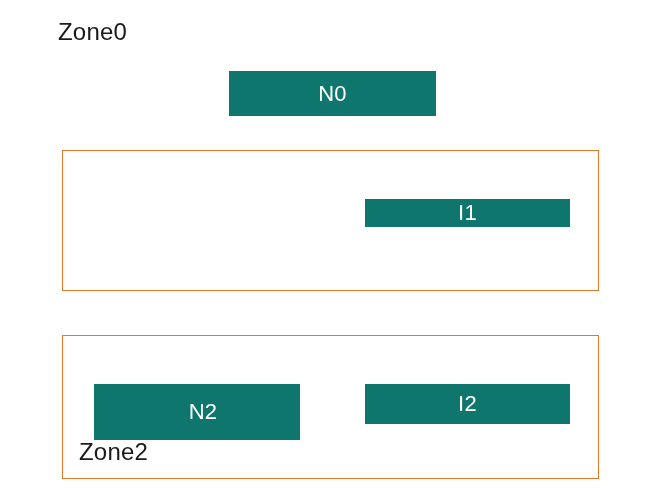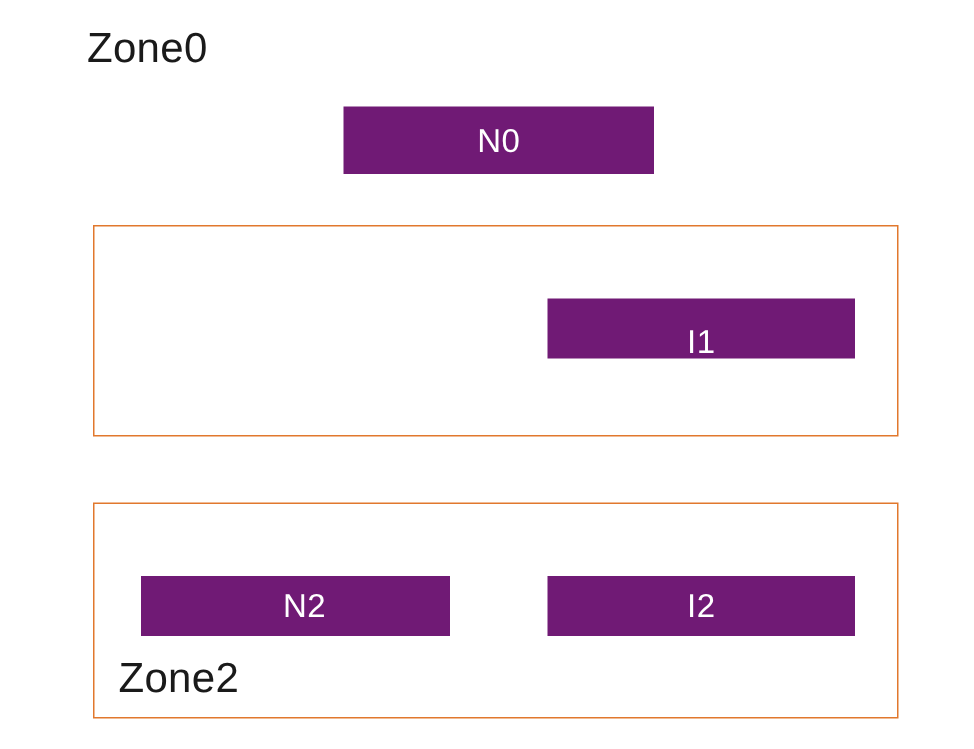--- a/index.html
+++ b/index.html
@@ -13,61 +13,61 @@
   #canvas {
     position: relative;
     width: 649px;
     height: 499px;
     background: #ffffff;
     overflow: hidden;
   }
   .zone-label {
     position: absolute;
     color: #1a1a1a;
-    font-size: 28px;
+    font-size: 24px;
     line-height: 28px;
     letter-spacing: 0.2px;
     white-space: nowrap;
     font-weight: 400;
   }
   .zone-box {
     position: absolute;
     box-sizing: border-box;
     border: 1px solid #e1782d;
     background: transparent;
   }
   .node-box {
     position: absolute;
     box-sizing: border-box;
-    background: #701a75;
+    background: #0f766e;
     display: flex;
     align-items: center;
     justify-content: center;
   }
   .node-label {
     color: #ffffff;
     font-size: 22px;
     line-height: 22px;
     font-weight: 400;
     letter-spacing: 0.3px;
     white-space: nowrap;
   }
 
   
   #zone0-label { left: 58px;  top: 18px; }
 
   #n0-box  { left: 229px; top: 71px;  width: 207px; height: 45px; }
 
   #zone1-box   { left: 62px;  top: 150px; width: 537px; height: 141px; }
   #n1-box      { left: 94px;  top: 199px; width: 206px; height: 40px; }
-  #i1-box      { left: 365px; top: 199px; width: 205px; height: 40px; align-items: flex-end; }
+  #i1-box      { left: 365px; top: 199px; width: 205px; height: 28px; }
   #zone1-label { left: 79px;  top: 253px; }
 
   #zone2-box   { left: 62px;  top: 335px; width: 537px; height: 144px; }
-  #n2-box      { left: 94px;  top: 384px; width: 206px; height: 40px; padding-left: 12px; }
+  #n2-box      { left: 94px;  top: 384px; width: 206px; height: 56px; padding-left: 12px; }
   #i2-box      { left: 365px; top: 384px; width: 205px; height: 40px; }
   #zone2-label { left: 79px;  top: 438px; }
 </style>
 </head>
 <body>
 
 <div id="canvas">
 
   <div id="zone0-label" class="zone-label">Zone0</div>
 

